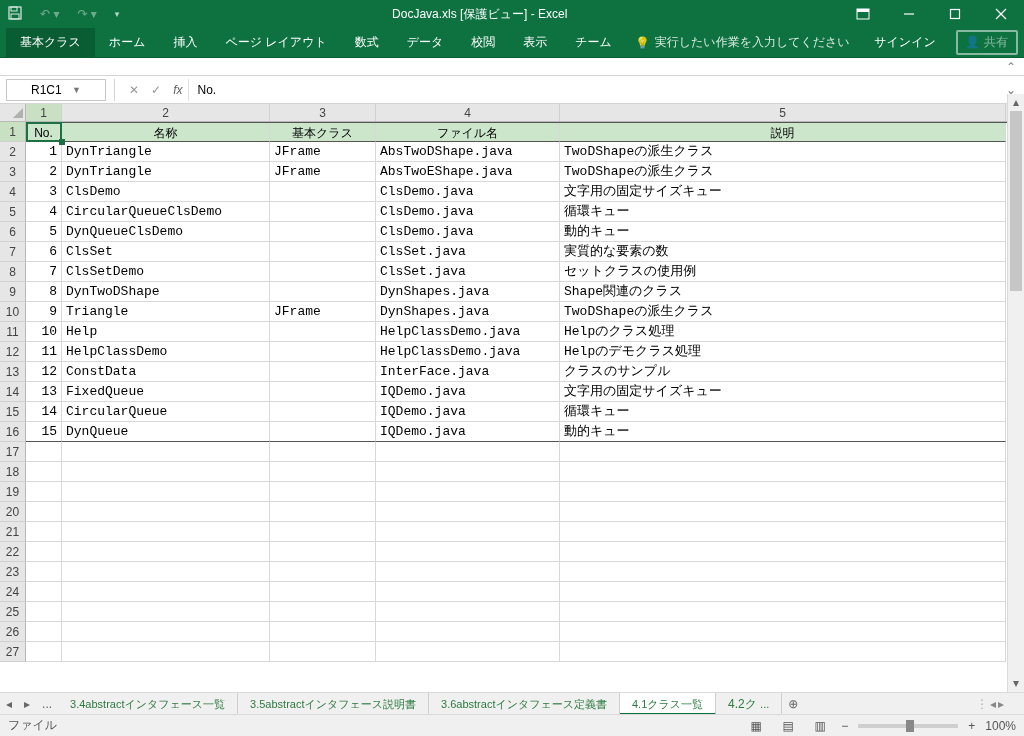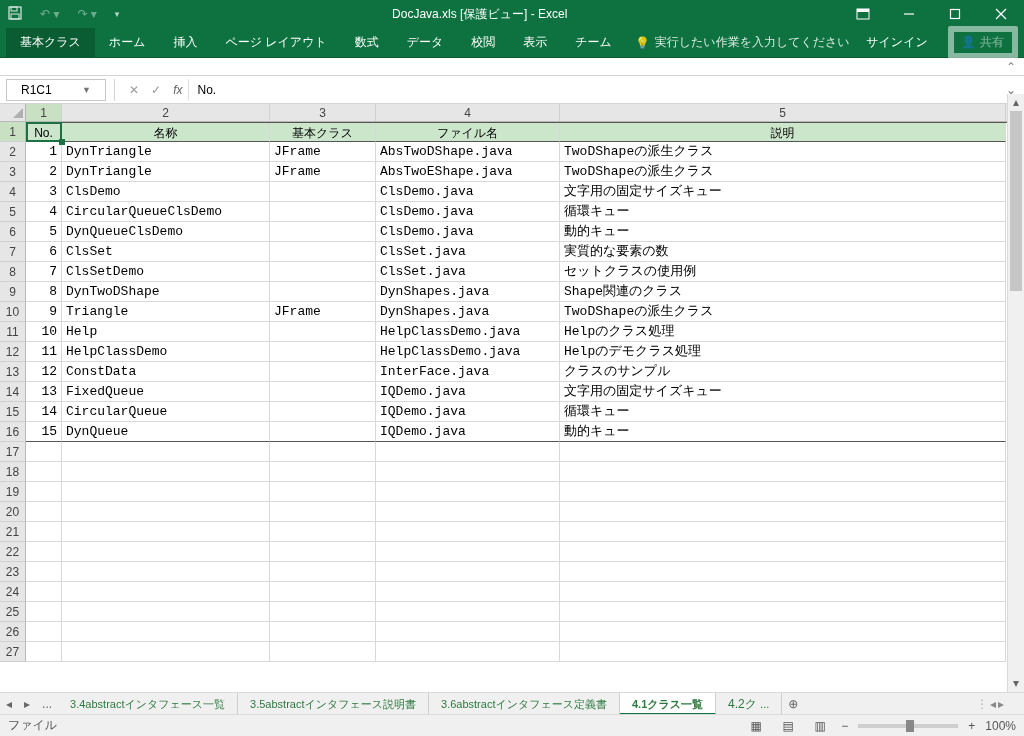--- a/index.html
+++ b/index.html
@@ -8,24 +8,24 @@
 .titlebar .qat{display:flex;align-items:center;padding-left:8px;gap:18px;}
 .titlebar .qat span{opacity:.85;}
 .titlebar .title{flex:1;text-align:center;font-size:12px;}
 .titlebar .wbtns{display:flex;}
 .titlebar .wbtns div{width:46px;height:28px;display:flex;align-items:center;justify-content:center;}
 .ribbon{background:#0d7240;height:30px;display:flex;align-items:center;color:#fff;padding:0 6px;border-bottom:1px solid #0a5a32;}
 .ribbon .tab{padding:0 14px;height:30px;display:flex;align-items:center;cursor:pointer;}
 .ribbon .tab.file{background:#0a5c33;}
 .ribbon .tell{display:flex;align-items:center;gap:4px;opacity:.85;margin-left:10px;}
 .ribbon .right{margin-left:auto;display:flex;align-items:center;gap:20px;}
-.ribbon .share{opacity:.5;border:6px solid #ffffff;padding:2px 8px;border-radius:2px;}
+.ribbon .share{opacity:.5;border:2px solid #ffffff;padding:2px 8px;border-radius:2px;}
 .collapsebar{height:18px;border-bottom:1px solid #d4d4d4;display:flex;justify-content:flex-end;align-items:center;padding-right:8px;background:#fff;}
 .fbar{height:28px;display:flex;align-items:center;border-bottom:1px solid #d4d4d4;background:#fff;}
-.namebox{width:100px;height:22px;border:1px solid #c6c6c6;margin-left:6px;display:flex;align-items:center;padding:0 14px;background:#fff;}
+.namebox{width:100px;height:22px;border:1px solid #c6c6c6;margin-left:6px;display:flex;align-items:center;padding:0 24px;background:#fff;}
 .namebox span:last-child{margin-left:auto;font-size:9px;color:#777;}
 .fbar .sep{width:1px;height:22px;background:#d4d4d4;margin:0 8px;}
 .fbar .fxbtn{color:#999;margin:0 6px;}
 .fbar .fx{font-style:italic;color:#666;margin:4px 6px;}
 .fbar .fval{flex:1;padding:0 8px;border-left:1px solid #e0e0e0;height:22px;display:flex;align-items:center;}
 .fbar .expand{padding:0 8px;color:#777;}
 .grid{position:relative;background:#fff;}
 .colhdr{display:flex;height:18px;background:#e6e6e6;border-bottom:1px solid #b8b8b8;}
 .corner{width:26px;border-right:1px solid #b8b8b8;background:#e6e6e6;display:flex;align-items:center;justify-content:flex-end;padding-right:2px;}
 .corner svg{width:10px;height:10px;}
@@ -43,21 +43,21 @@
 .row.last .cell{border-bottom:1px solid #555;}
 .cell.num{text-align:right;}
 .sel{position:absolute;border:2px solid #1d7044;pointer-events:none;}
 .selhandle{position:absolute;width:6px;height:6px;background:#1d7044;}
 .vscroll{position:absolute;right:0;top:94px;width:17px;bottom:44px;background:#f0f0f0;border-left:1px solid #dadada;}
 .vscroll .btn{height:17px;text-align:center;line-height:17px;color:#666;background:#f0f0f0;}
 .vscroll .thumb{position:absolute;top:17px;left:2px;right:2px;height:180px;background:#c6c6c6;}
 .tabsbar{position:absolute;bottom:22px;left:0;right:0;height:22px;background:#f0f0f0;display:flex;align-items:center;border-top:1px solid #dadada;}
 .tabsbar .nav{padding:0 6px;color:#666;}
 .tabsbar .stab{padding:0 12px;height:22px;line-height:22px;border-right:1px solid #cfcfcf;background:#f0f0f0;color:#2d7a3f;cursor:pointer;font-size:11px;}
-.tabsbar .stab.active{background:#fff;border-bottom:2px solid #0d7240;font-weight:bold;}
+.tabsbar .stab.active{background:#fff;border-bottom:2px solid #0d7240;font-weight:normal;}
 .tabsbar .hscroll{margin-left:auto;display:flex;align-items:center;gap:2px;padding-right:20px;}
 .statusbar{position:absolute;bottom:0;left:0;right:0;height:22px;background:#f0f0f0;display:flex;align-items:center;padding:0 8px;border-top:1px solid #dadada;color:#555;}
 .statusbar .right{margin-left:auto;display:flex;align-items:center;gap:10px;}
 .statusbar .viewbtn{width:22px;text-align:center;}
 .slider{width:100px;height:4px;background:#cfcfcf;position:relative;}
 .slider .t{position:absolute;left:48px;top:-4px;width:8px;height:12px;background:#888;}
 .c1{width:36px;}.c2{width:208px;}.c3{width:106px;}.c4{width:184px;}.c5{width:446px;}
 </style>
 </head>
 <body>

